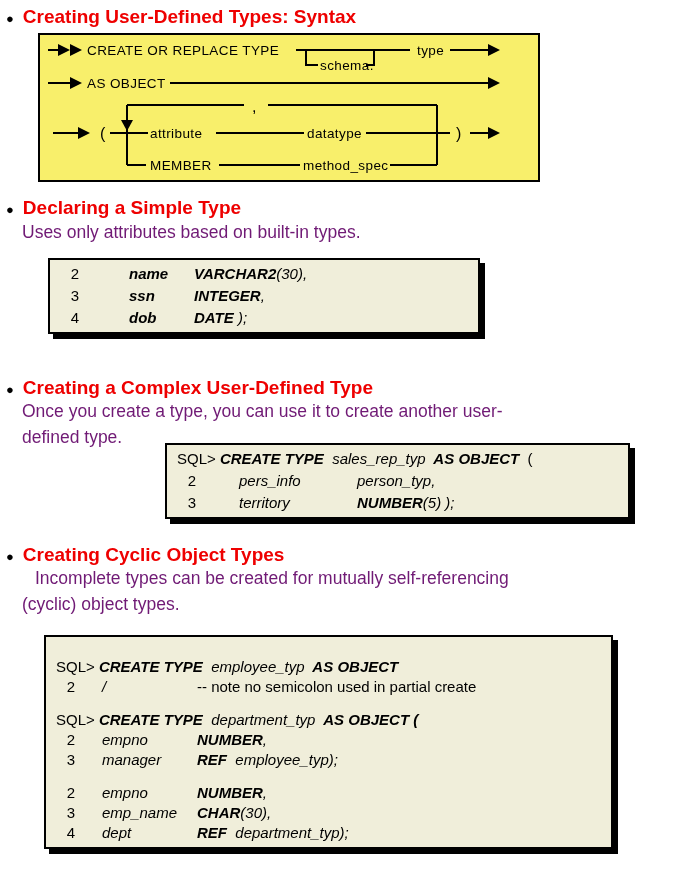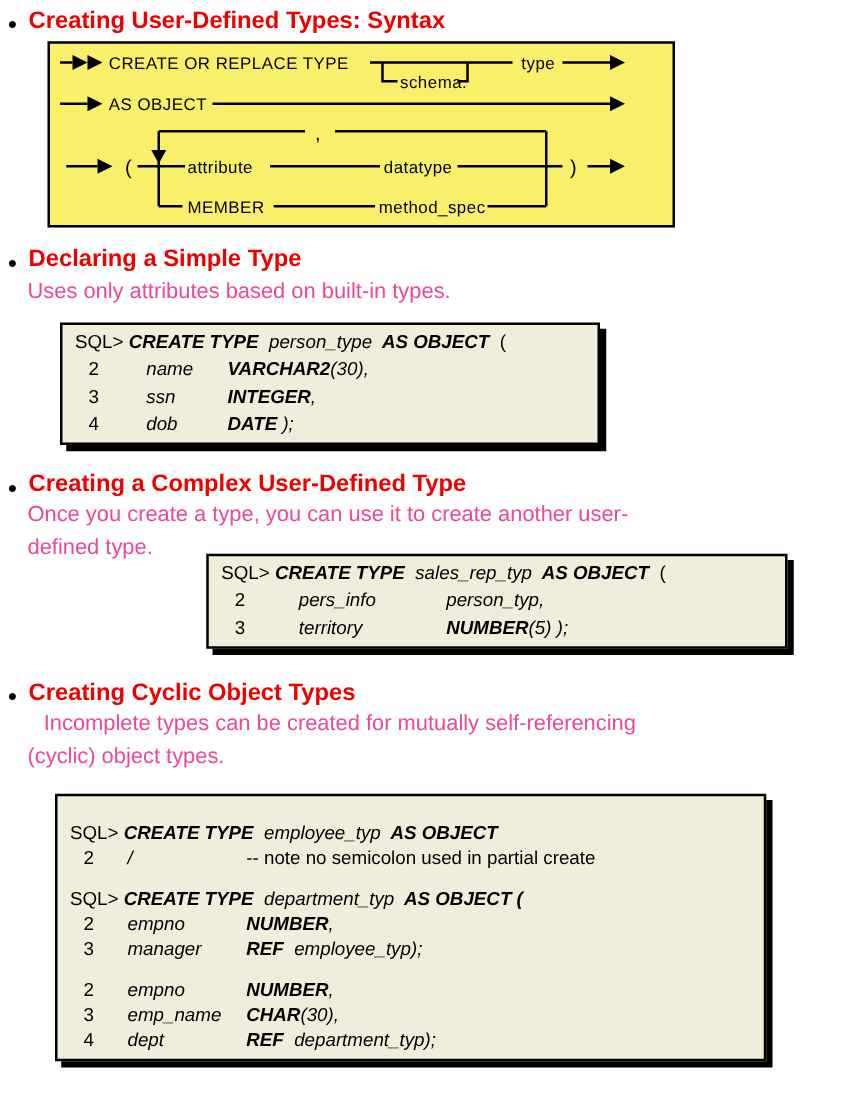--- a/index.html
+++ b/index.html
@@ -6,21 +6,21 @@
   .page{
     position:relative;width:680px;height:880px;background:#ffffff;
     font-family:"Liberation Sans",sans-serif;color:#000;overflow:hidden;
   }
   
   .heading{
     position:absolute;display:flex;align-items:center;gap:9px;
     color:#ee0000;font-weight:bold;font-size:19px;white-space:nowrap;
   }
   .bullet{color:#000;font-size:13px;line-height:1;transform:translateY(1px);}
-  .bodytext{position:absolute;font-size:17.5px;color:#ec4899;white-space:nowrap;}
+  .bodytext{position:absolute;font-size:17.5px;color:#701a75;white-space:nowrap;}
   
   .syntax-box{
     position:absolute;left:38px;top:33px;width:502px;height:149px;
     background:#f8ef6b;border:2px solid #000;box-sizing:border-box;
   }
   .syntax-box svg{display:block;}
   .rr-text{font-family:"Liberation Sans",sans-serif;font-size:13.5px;fill:#000;letter-spacing:.4px;}
   .rr-big{font-size:16px;letter-spacing:0;}
   .rr-line{stroke:#000;stroke-width:2;fill:none;}
   .rr-head{fill:#000;stroke:none;}
@@ -33,21 +33,21 @@
   .box1{left:48px;top:258px;width:432px;}
   .box2{left:165px;top:443px;width:465px;}
   .box3{left:44px;top:635px;width:569px;padding:20px 0 4px 0;}
   .code-line{white-space:pre;line-height:22px;padding-left:10px;}
   .box3 .code-line{line-height:20px;}
   .code-gap{height:13px;}
   .seg-kw{font-weight:bold;font-style:italic;}
   .seg-id{font-style:italic;}
   .seg-pl{font-style:normal;}
   .col-num{display:inline-block;width:30px;text-align:center;}
-  .box1 .col-name{display:inline-block;margin-left:27px;width:65px;}
+  .box1 .col-name{display:inline-block;margin-left:39px;width:65px;font-weight:bold;}
   .box2 .col-name{display:inline-block;margin-left:32px;width:118px;font-style:italic;}
   .box3 .col-name{display:inline-block;margin-left:16px;width:95px;}
 </style>
 </head>
 <body>
 
 <div class="page">
 
   <div class="heading" style="left:6px;top:6px;">
     <span class="bullet">●</span>
@@ -102,21 +102,20 @@
       <polygon class="rr-head" points="448,92 448,104 460,98"></polygon>
     </svg>
   </div>
 
   <div class="heading" style="left:6px;top:197px;">
     <span class="bullet">●</span>
     <span>Declaring a Simple Type</span>
   </div>
   <div class="bodytext" style="left:22px;top:222px;">Uses only attributes based on built-in types.</div>
   <div class="codebox box1">
-      <div class="code-line"><span class="seg-pl">SQL&gt; </span><span class="seg-kw">CREATE TYPE</span><span class="seg-id">  person_type</span><span class="seg-kw">  AS OBJECT</span><span class="seg-pl">  (</span></div>
       <div class="code-line"><span class="seg-pl col-num">2</span><span class="seg-id col-name">name</span><span class="seg-kw">VARCHAR2</span><span class="seg-id">(30),</span></div>
       <div class="code-line"><span class="seg-pl col-num">3</span><span class="seg-id col-name">ssn</span><span class="seg-kw">INTEGER</span><span class="seg-id">,</span></div>
       <div class="code-line"><span class="seg-pl col-num">4</span><span class="seg-id col-name">dob</span><span class="seg-kw">DATE</span><span class="seg-id"> );</span></div>
     </div>
 
   <div class="heading" style="left:6px;top:377px;">
     <span class="bullet">●</span>
     <span>Creating a Complex User-Defined Type</span>
   </div>
   <div class="bodytext" style="left:22px;top:401px;">Once you create a type, you can use it to create another user-</div>

